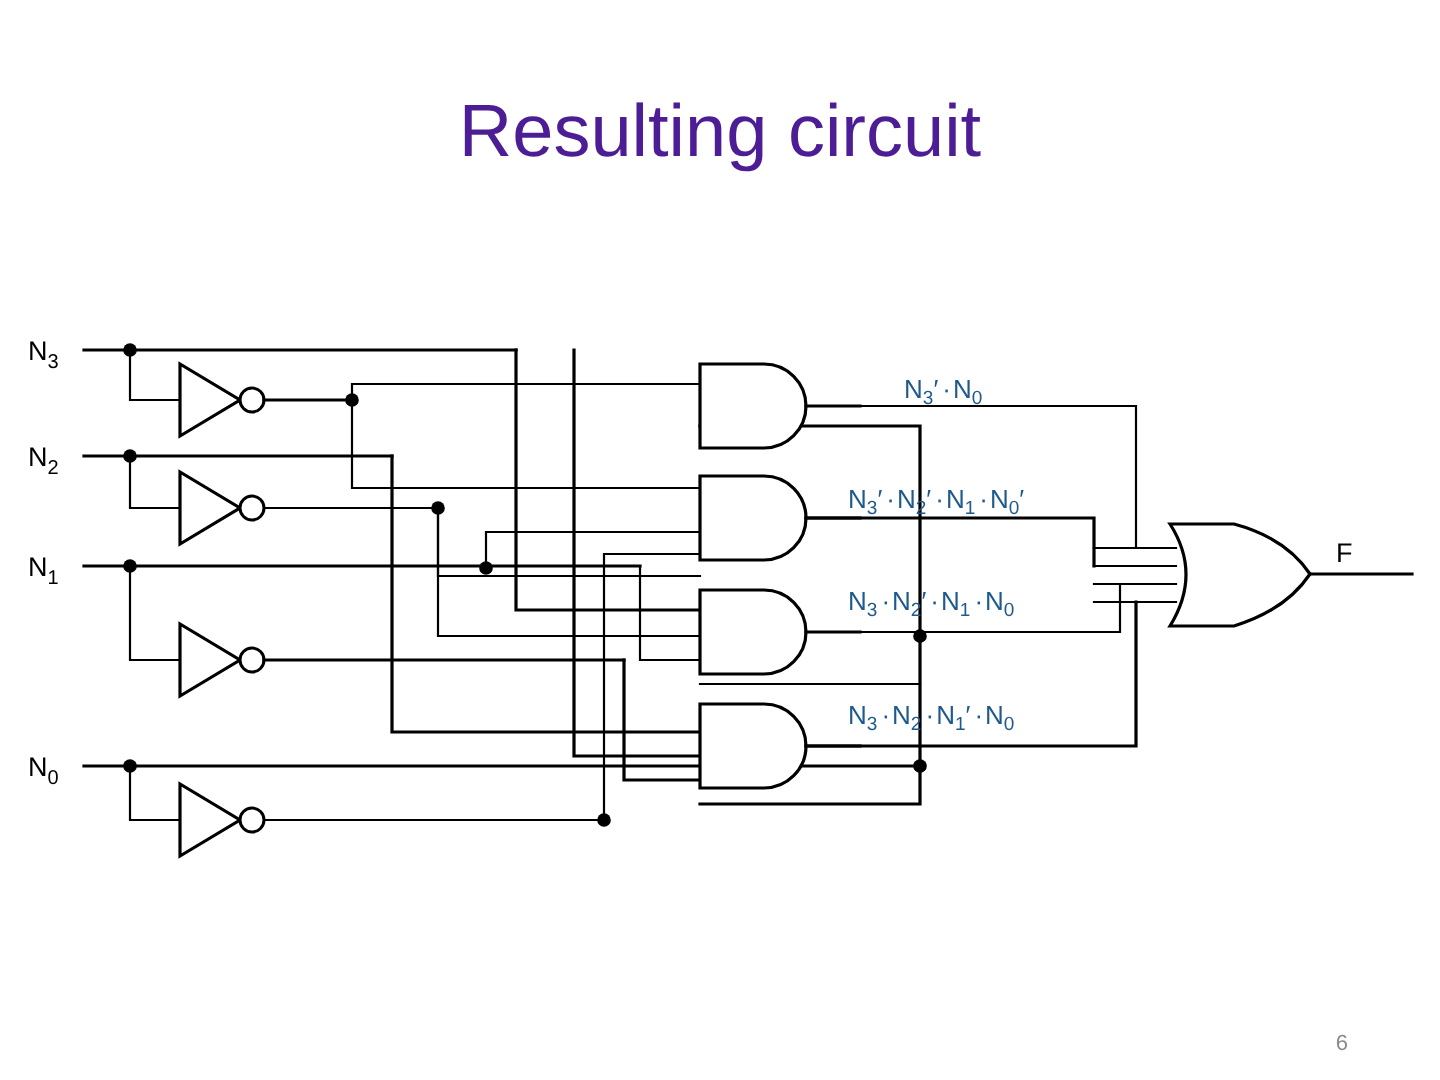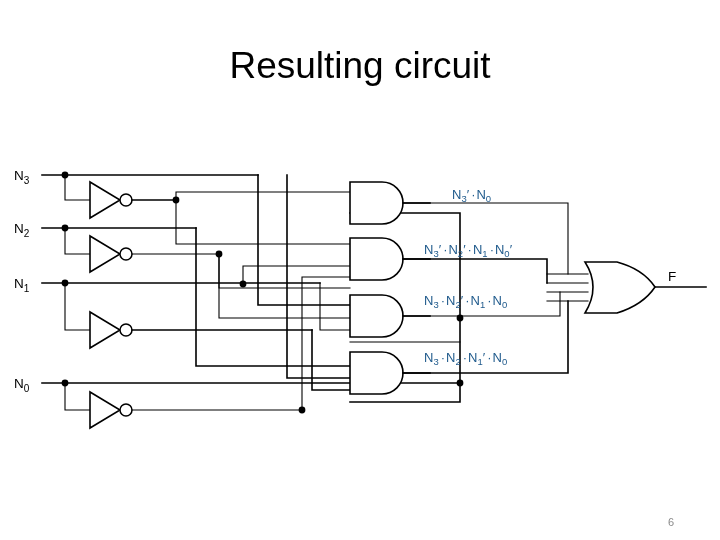--- a/index.html
+++ b/index.html
@@ -22,21 +22,21 @@
     background: #ffffff;
   }
   #slide-title {
     position: absolute;
     left: 0;
     top: 44px;
     width: 720px;
     text-align: center;
     font-size: 37px;
     line-height: 44px;
-    color: #000000;
+    color: #4c1d95;
     font-family: "Liberation Sans", sans-serif;
     font-weight: normal;
     letter-spacing: 0px;
     white-space: nowrap;
   }
   #circuit-canvas {
     position: absolute;
     left: 0;
     top: 0;
     width: 720px;

